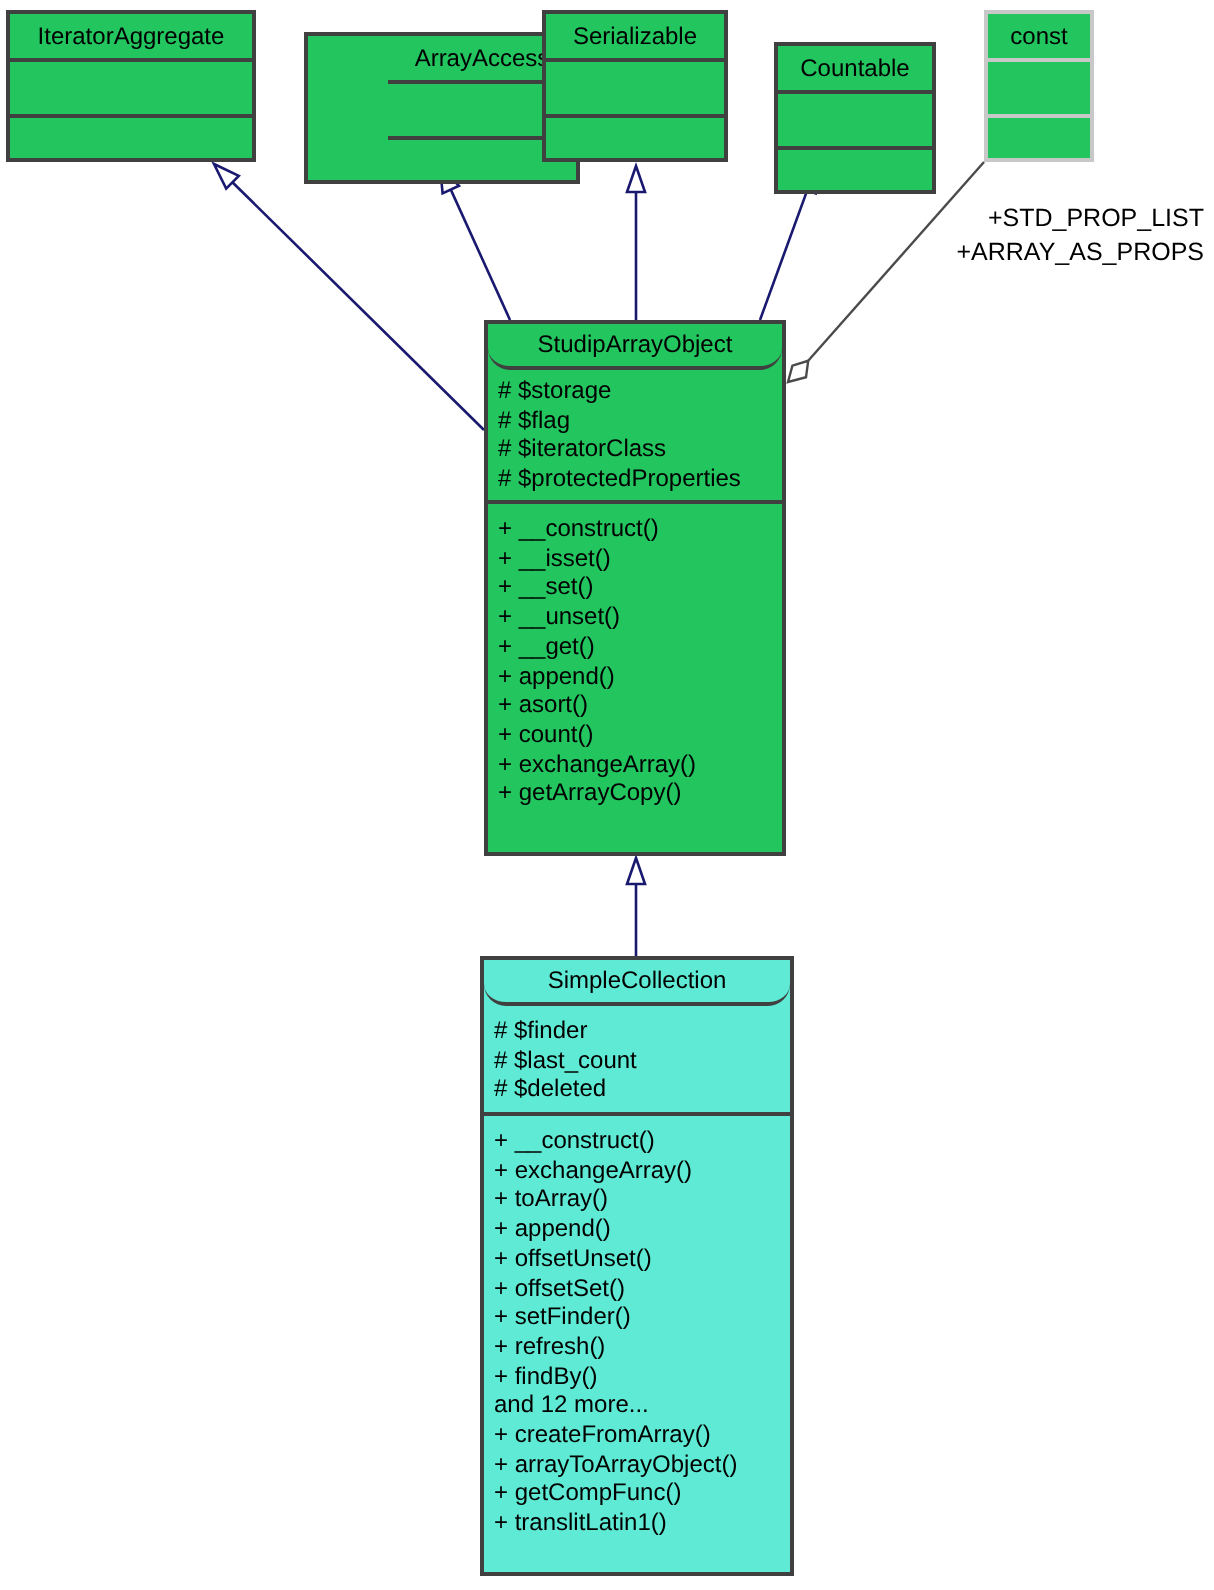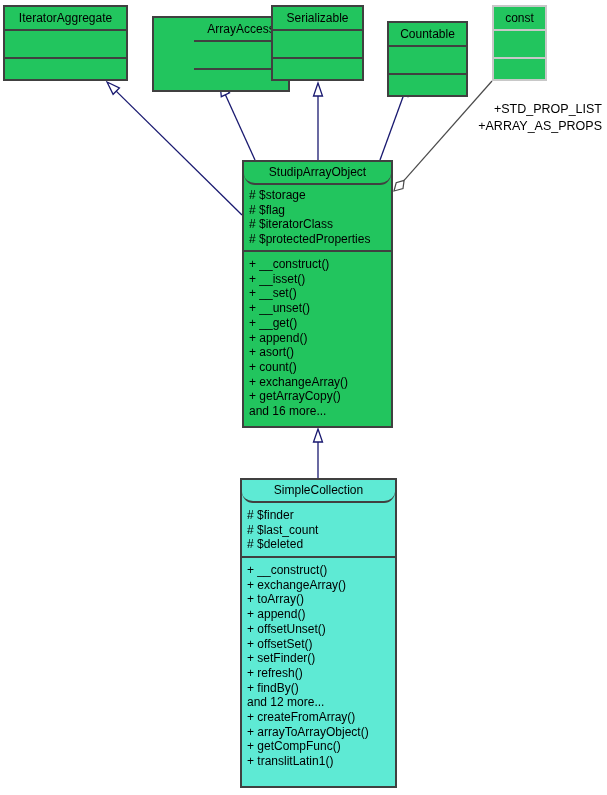--- a/index.html
+++ b/index.html
@@ -115,21 +115,20 @@
     <div>+ __construct()</div>
     <div>+ __isset()</div>
     <div>+ __set()</div>
     <div>+ __unset()</div>
     <div>+ __get()</div>
     <div>+ append()</div>
     <div>+ asort()</div>
     <div>+ count()</div>
     <div>+ exchangeArray()</div>
     <div>+ getArrayCopy()</div>
-    <div>and 16 more...</div>
   </div>
 </div>
 
 <div class="uml highlight" style="left:240px; top:478px; width:153px; height:306px;">
   <div class="bigtitle">SimpleCollection</div>
   <div class="rows bordered" style="height:48px; padding-top:5px;">
     <div># $finder</div>
     <div># $last_count</div>
     <div># $deleted</div>
   </div>

